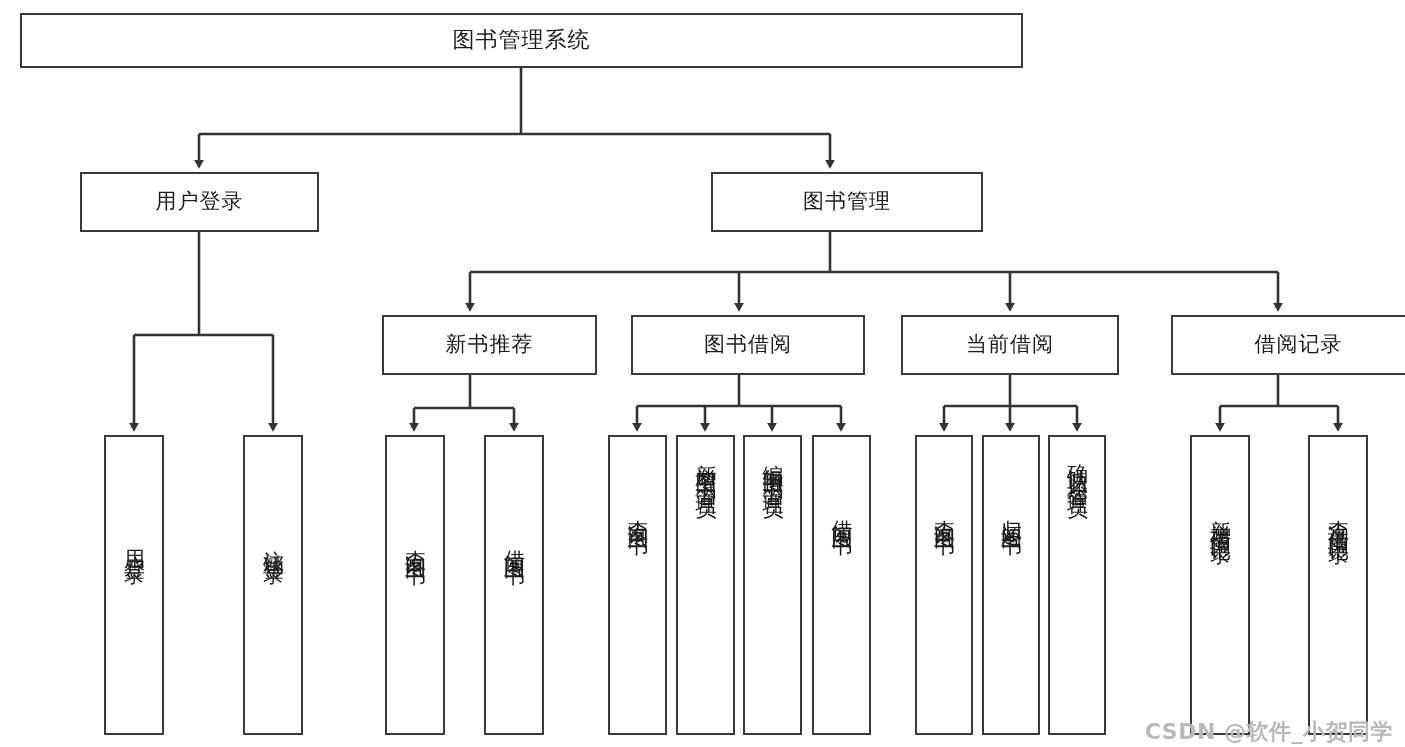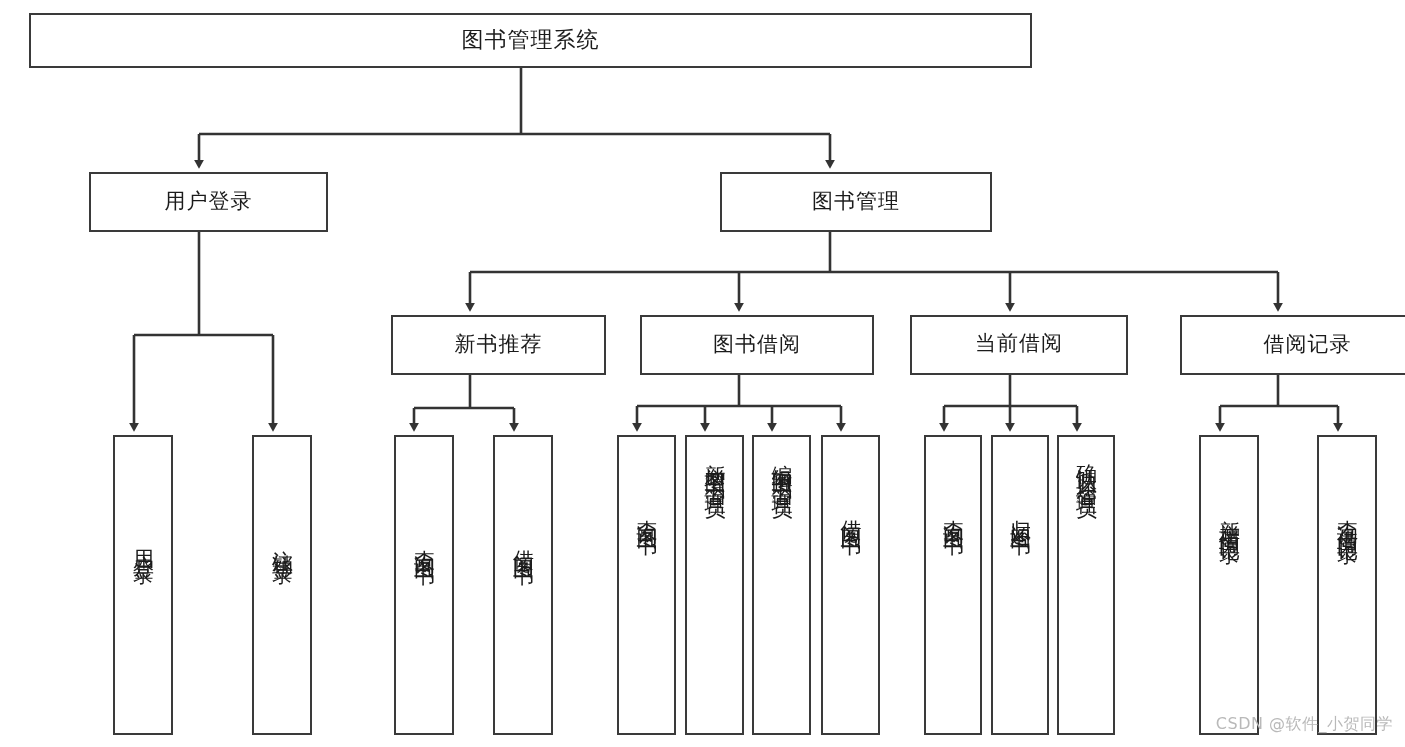--- a/index.html
+++ b/index.html
@@ -12,21 +12,20 @@
   
   .node{
     position:absolute;
     box-sizing:border-box;
     background:#ffffff;
     border:2.5px solid #3a3a3a;
     display:flex;
     align-items:center;
     justify-content:center;
     color:#1b1b1b;
-    margin-left:9px;
   }
   .node.h{                 
     font-size:21px;
     letter-spacing:1px;
     line-height:1.2;
   }
   .node.root{font-size:22px;}
   .node.v{                 
     font-size:21px;
     align-items:flex-start;
@@ -45,25 +44,26 @@
   .node.v.mid2 .vtext{margin-top:60px;}
   .node.v.top .vtext{margin-top:4px;}
 
   
   #wires{position:absolute;left:0;top:0;width:1405px;height:747px;pointer-events:none;}
 
   
   #watermark{
     position:absolute;
     right:12px;
-    bottom:12px;
-    font-size:16px;
+    bottom:0;
+    font-size:22px;
     color:#b9b9b9;
     letter-spacing:.5px;
     white-space:nowrap;
+    font-weight:bold;
   }
 </style>
 </head>
 <body>
 
 <div id="canvas">
 
   <svg id="wires" viewBox="0 0 1405 747">
     <defs>
       <marker id="arrow" markerWidth="11" markerHeight="11" refX="4.2" refY="5" orient="auto" markerUnits="userSpaceOnUse">
@@ -124,21 +124,21 @@
   <div class="node h" style="left:711px;top:172px;width:272px;height:60px;">
     <span>图书管理</span>
   </div>
 
   <div class="node h" style="left:382px;top:315px;width:215px;height:60px;">
     <span>新书推荐</span>
   </div>
   <div class="node h" style="left:631px;top:315px;width:234px;height:60px;">
     <span>图书借阅</span>
   </div>
-  <div class="node h" style="left:901px;top:315px;width:218px;height:60px;font-family:Liberation Mono, monospace;">
+  <div class="node h" style="left:901px;top:315px;width:218px;height:60px;">
     <span>当前借阅</span>
   </div>
   <div class="node h" style="left:1171px;top:315px;width:255px;height:60px;">
     <span>借阅记录</span>
   </div>
 
   <div class="node v mid" style="left:104px;top:435px;width:60px;height:300px;">
     <span class="vtext">用户登录</span>
   </div>
   <div class="node v mid" style="left:243px;top:435px;width:60px;height:300px;">

